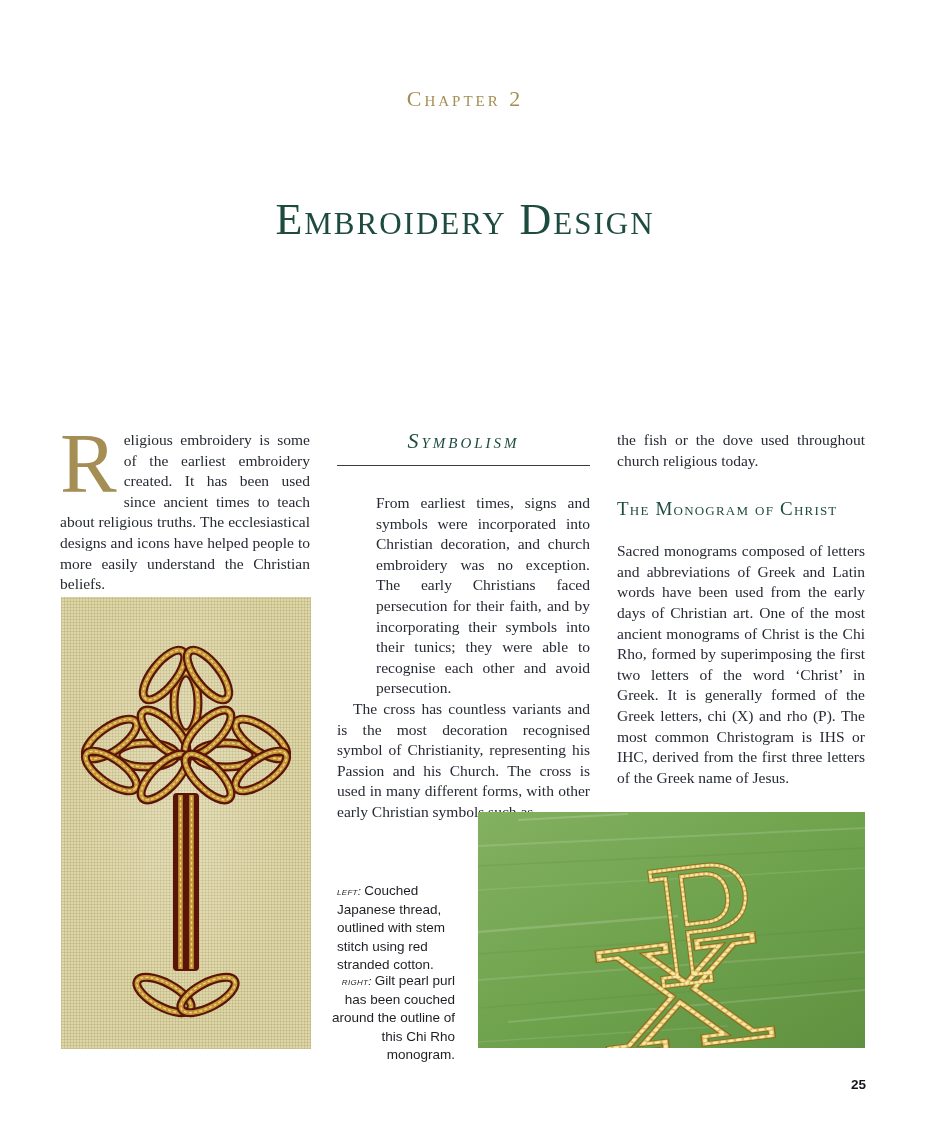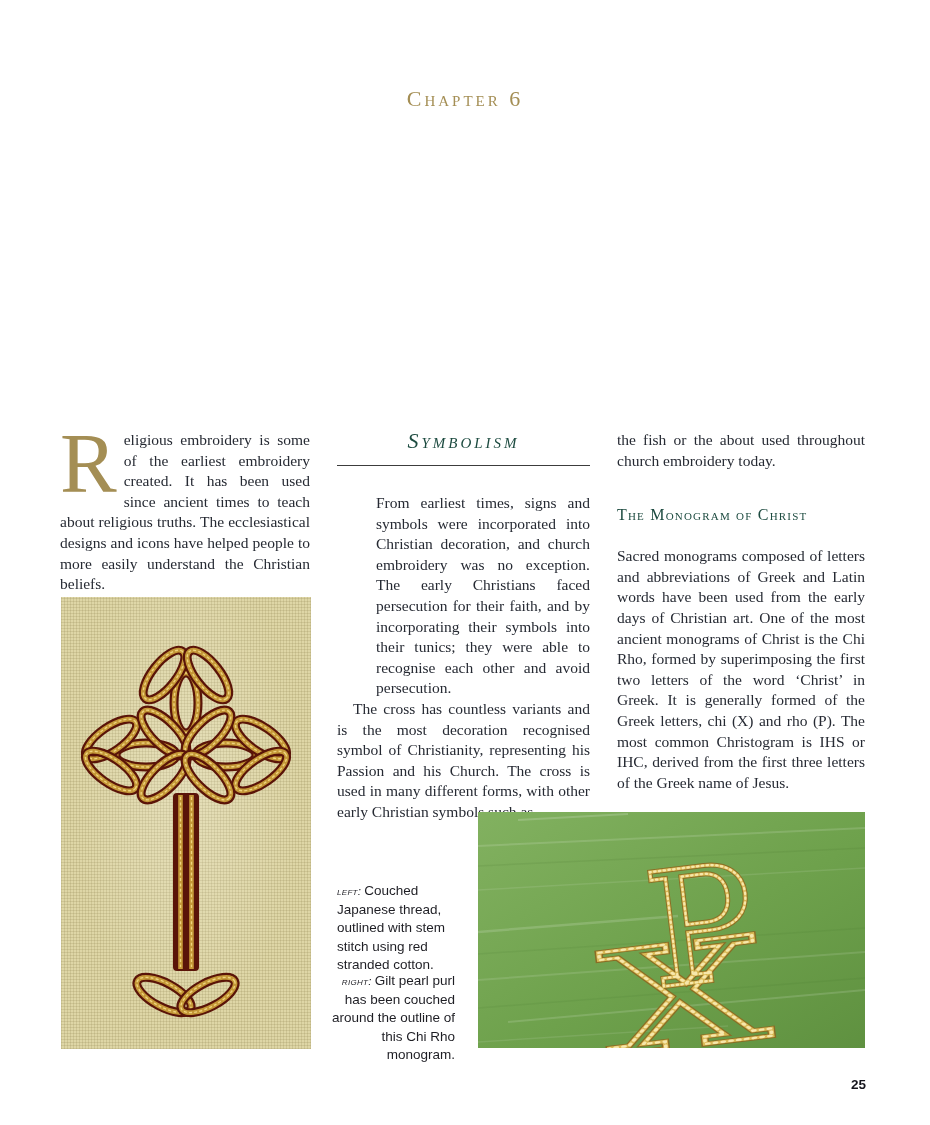--- a/index.html
+++ b/index.html
@@ -21,22 +21,22 @@
   .col3{left:617px;width:248px;}
   .indent{text-indent:16px;}
 
   .dropcap{float:left;font-size:85px;line-height:62px;margin:2px 7px 0 0;
     color:var(--gold,#a48e54);}
 
   .h-symbolism{margin:0;font-weight:400;font-variant:small-caps;text-align:center;
     font-size:22px;letter-spacing:3px;line-height:1;color:var(--heading-green,#1d4b40);font-style:italic;}
   .rule{border:none;border-bottom:1.6px solid #3c3c3c;margin:13px 0 0 0;}
   .col2 .after-rule{margin-top:27px;margin-left:39px;}
-  .h-monogram{margin:36px 0 23px 0;font-weight:400;font-variant:small-caps;
-    font-size:16px;letter-spacing:1.2px;line-height:1;color:var(--heading-green,#1d4b40);}
+  .h-monogram{margin:28px 0 23px 0;font-weight:400;font-variant:small-caps;
+    font-size:19px;letter-spacing:1.2px;line-height:1;color:var(--heading-green,#1d4b40);}
 
   
   .cross-figure{position:absolute;left:61px;top:597px;width:250px;height:452px;margin:0;
     background-color:var(--fabric-beige,#ded6a6);
     background-image:
       radial-gradient(ellipse at 50% 42%, rgba(255,255,255,.22), rgba(0,0,0,0) 65%),
       repeating-linear-gradient(0deg, rgba(140,128,76,.20) 0 1px, transparent 1px 3px),
       repeating-linear-gradient(90deg, rgba(140,128,76,.20) 0 1px, transparent 1px 3px);}
   .cross-figure svg{position:absolute;inset:0;}
   .chirho-figure{position:absolute;left:478px;top:812px;width:387px;height:236px;margin:0;}
@@ -60,21 +60,22 @@
   .cap-label{font-variant:small-caps;font-style:italic;font-size:11.5px;letter-spacing:.3px;margin-right:3px;}
 
   .pagenum{position:absolute;top:1077px;left:800px;width:66px;text-align:right;
     font-family:"Liberation Sans",sans-serif;font-weight:bold;font-size:13.5px;color:#14141c;}
 </style>
 </head>
 <body>
 
 <div class="page">
 
-  <div class="chapter-label">Chapter 6</div>
+  <div class="chapter-label">Chapter 2</div>
+  <h1 class="page-title">Embroidery Design</h1>
 
   <section class="col col1">
     <p><span class="dropcap">R</span><span>eligious embroidery is some of the earliest embroidery created. It has been used since ancient times to teach about religious truths. The ecclesiastical designs and icons have helped people to more easily understand the Christian beliefs.</span></p>
   </section>
 
   <figure class="cross-figure">
     <svg width="250" height="452" viewBox="0 0 250 452">
       <defs>
         <g id="petal">
           <ellipse rx="30" ry="12" class="petal-under"></ellipse>
@@ -120,21 +121,21 @@
   </section>
 
   <aside class="caption caption-left">
     <span class="cap-label">left:</span><span>Couched Japanese thread, outlined with stem stitch using red stranded cotton.</span>
   </aside>
   <aside class="caption caption-right">
     <span class="cap-label">right:</span><span>Gilt pearl purl has been couched around the outline of this Chi Rho monogram.</span>
   </aside>
 
   <section class="col col3">
-    <p>the fish or the about used throughout church embroidery today.</p>
+    <p>the fish or the dove used throughout church religious today.</p>
     <h3 class="h-monogram">The Monogram of Christ</h3>
     <p>Sacred monograms composed of letters and abbreviations of Greek and Latin words have been used from the early days of Christian art. One of the most ancient monograms of Christ is the Chi Rho, formed by superimposing the first two letters of the word ‘Christ’ in Greek. It is generally formed of the Greek letters, chi (X) and rho (P). The most common Christogram is IHS or IHC, derived from the first three letters of the Greek name of Jesus.</p>
   </section>
 
   <figure class="chirho-figure">
     <svg width="387" height="236" viewBox="0 0 387 236">
       <defs>
         <linearGradient id="greenfab" x1="0" y1="0" x2="1" y2="1">
           <stop offset="0" stop-color="#82b160"></stop>
           <stop offset="0.55" stop-color="#6ea14c"></stop>

